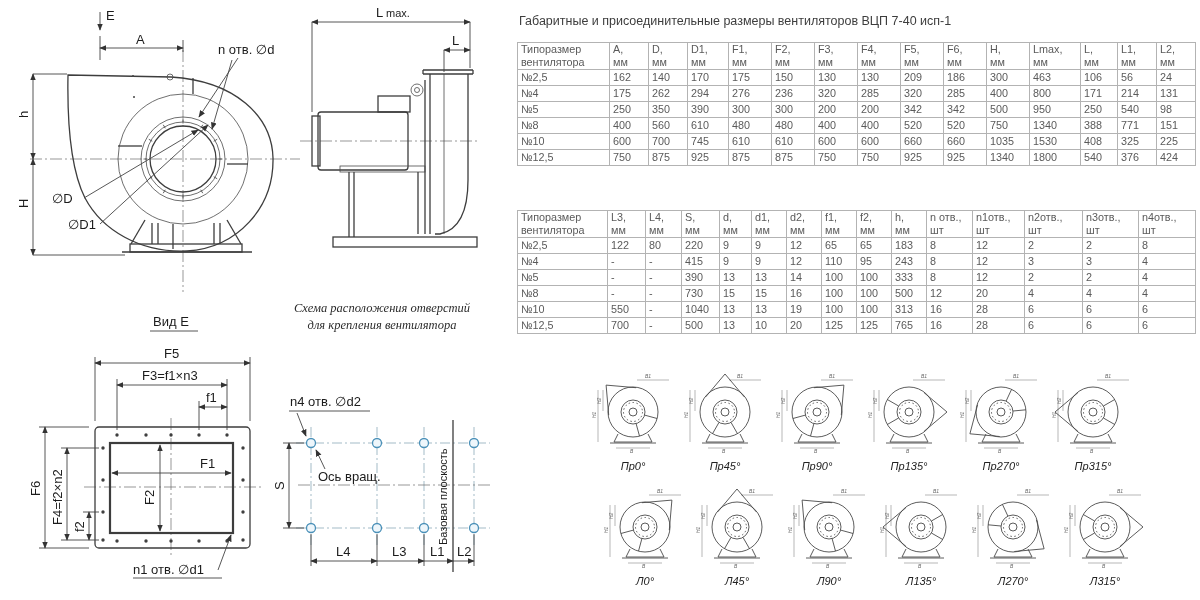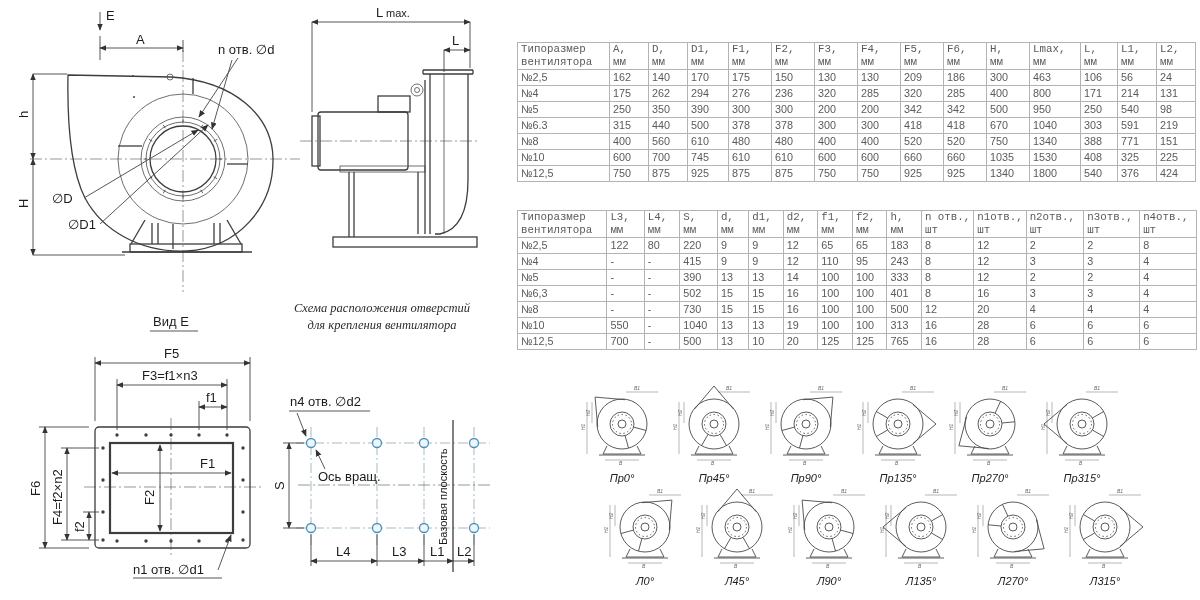--- a/index.html
+++ b/index.html
@@ -16,26 +16,26 @@
   .bluedash{stroke:#7d9db0;stroke-width:0.7;stroke-dasharray:10 3 2 3;fill:none;}
   text.lab{font:13px "Liberation Sans",sans-serif;fill:#1c1c1c;}
   text.lab-s{font:11px "Liberation Sans",sans-serif;fill:#1c1c1c;}
   text.it {font:italic 12.5px "Liberation Serif",serif;fill:#2b2b2b;}
   
   #right{position:absolute;left:517px;top:0;width:680px;height:600px;}
   #page-title{position:absolute;left:2px;top:14px;font-size:12.5px;color:#3d3d3d;}
   table.spec{position:absolute;left:0;border-collapse:collapse;table-layout:fixed;}
   table.spec td,table.spec th{border:1px solid #b3b3b3;font-size:10.8px;font-weight:normal;
       color:#5a5a5a;text-align:left;padding:0 3px;white-space:nowrap;overflow:hidden;}
-  table.spec th div{line-height:13px;font-family:Liberation Mono, monospace;}
+  table.spec th div{line-height:13px;}
   table.spec td{height:15px;line-height:15px;}
   #table1{top:42px;} #table2{top:210px;}
   
   .fan-row{position:absolute;display:flex;justify-content:space-between;}
-  #fan-row-top{left:70px;top:384px;width:530px;justify-content:center;}
+  #fan-row-top{left:70px;top:372px;width:530px;}
   #fan-row-bottom{left:82px;top:487px;width:552px;}
   .fan-cell{width:92px;text-align:center;}
   .fan-cell .cap{font:italic 11px "Liberation Sans",sans-serif;color:#222;margin-top:-2px;}
   .mini{stroke:#4a4a4a;fill:none;}
 </style>
 </head>
 <body>
 
 <div id="page">
 
@@ -265,20 +265,21 @@
       <line class="dim" x1="424" y1="561" x2="453" y2="561" marker-end="url(#ar)"></line>
       <line class="dim" x1="453" y1="561" x2="474" y2="561" marker-end="url(#ar)"></line>
       <text class="lab" x="336" y="556">L4</text>
       <text class="lab" x="392" y="556">L3</text>
       <text class="lab" x="430" y="556">L1</text>
       <text class="lab" x="457" y="556">L2</text>
     </g>
   </svg>
 
   <div id="right">
+    <div id="page-title">Габаритные и присоединительные размеры вентиляторов ВЦП 7-40 исп-1</div>
 
     <table id="table1" class="spec">
         <colgroup>
           <col style="width: 92px;">
           <col style="width: 39px;">
           <col style="width: 39px;">
           <col style="width: 41px;">
           <col style="width: 43px;">
           <col style="width: 43px;">
           <col style="width: 43px;">
@@ -401,37 +402,20 @@
             <td>200</td>
             <td>342</td>
             <td>342</td>
             <td>500</td>
             <td>950</td>
             <td>250</td>
             <td>540</td>
             <td>98</td>
           </tr>
           <tr>
-            <td>№6.3</td>
-            <td>315</td>
-            <td>440</td>
-            <td>500</td>
-            <td>378</td>
-            <td>378</td>
-            <td>300</td>
-            <td>300</td>
-            <td>418</td>
-            <td>418</td>
-            <td>670</td>
-            <td>1040</td>
-            <td>303</td>
-            <td>591</td>
-            <td>219</td>
-          </tr>
-          <tr>
             <td>№8</td>
             <td>400</td>
             <td>560</td>
             <td>610</td>
             <td>480</td>
             <td>480</td>
             <td>400</td>
             <td>400</td>
             <td>520</td>
             <td>520</td>
@@ -606,37 +590,20 @@
             <td>100</td>
             <td>100</td>
             <td>333</td>
             <td>8</td>
             <td>12</td>
             <td>2</td>
             <td>2</td>
             <td>4</td>
           </tr>
           <tr>
-            <td>№6,3</td>
-            <td>-</td>
-            <td>-</td>
-            <td>502</td>
-            <td>15</td>
-            <td>15</td>
-            <td>16</td>
-            <td>100</td>
-            <td>100</td>
-            <td>401</td>
-            <td>8</td>
-            <td>16</td>
-            <td>3</td>
-            <td>3</td>
-            <td>4</td>
-          </tr>
-          <tr>
             <td>№8</td>
             <td>-</td>
             <td>-</td>
             <td>730</td>
             <td>15</td>
             <td>15</td>
             <td>16</td>
             <td>100</td>
             <td>100</td>
             <td>500</td>

